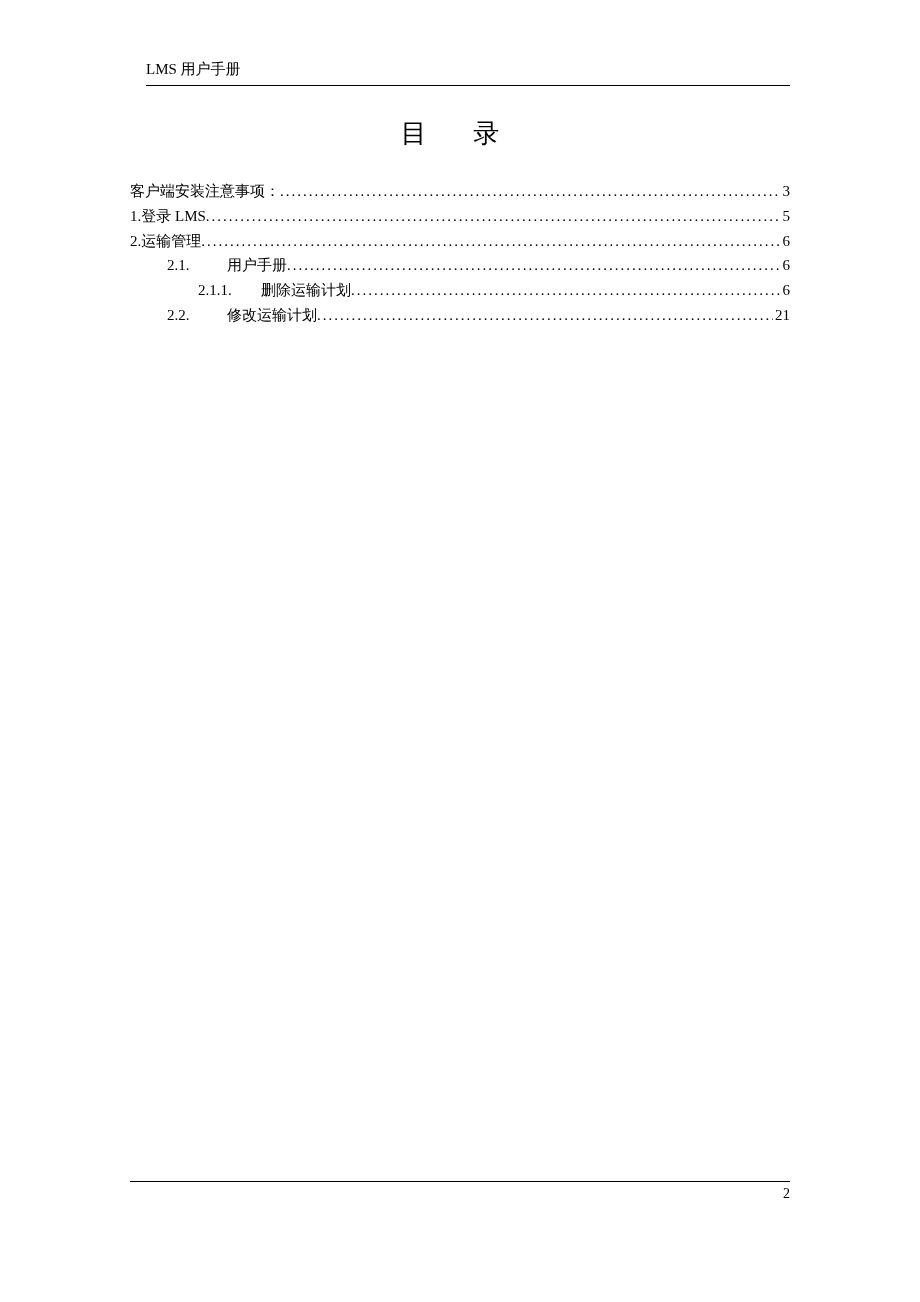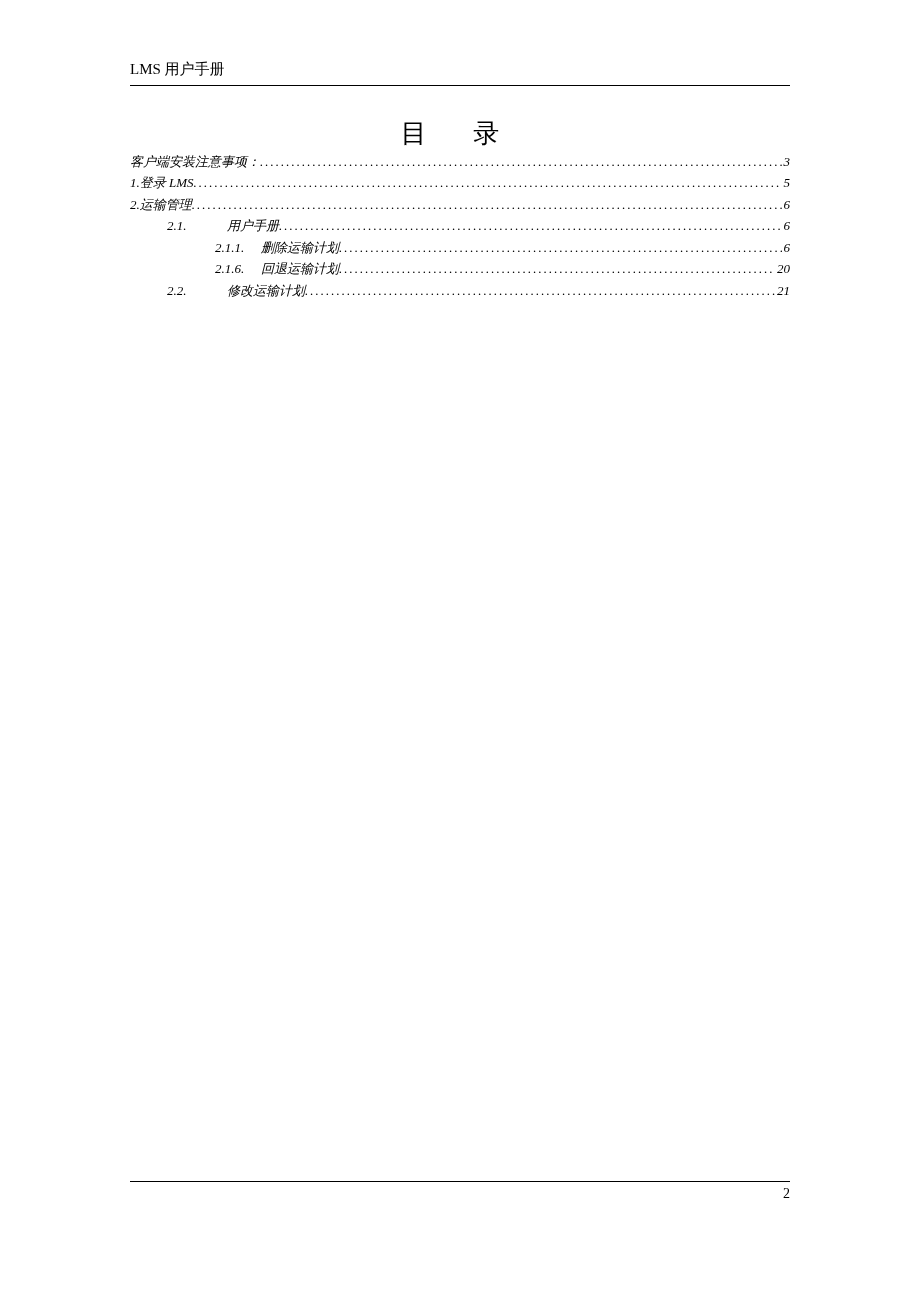--- a/index.html
+++ b/index.html
@@ -16,35 +16,36 @@
     }
     .page {
       padding: 60px 130px 0 130px;
     }
     .header {
       font-size: 15px;
       color: #000;
       padding-bottom: 6px;
       border-bottom: 1.5px solid #000;
       margin-bottom: 30px;
+      margin-left: 16px;
     }
     .title {
       text-align: center;
       font-size: 26px;
       font-weight: normal;
       letter-spacing: 20px;
+      margin-bottom: 28px;
       font-family: "SimSun", "宋体", serif;
     }
     .toc-entry {
       display: flex;
       align-items: baseline;
-      font-size: 13px;
+      font-size: 15px;
       line-height: 1.65;
       white-space: nowrap;
-      font-style: italic;
     }
     .toc-number {
       flex-shrink: 0;
       min-width: 50px;
     }
     .toc-text {
       flex-shrink: 0;
     }
     .toc-dots {
       flex: 1;
@@ -57,21 +58,21 @@
     }
     .toc-page {
       flex-shrink: 0;
       padding-left: 2px;
     }
     .indent-0 { padding-left: 0; }
     .indent-1 { padding-left: 37px; }
     .indent-2 { padding-left: 68px; }
     .indent-0 .toc-number { min-width: 0; }
     .indent-1 .toc-number.main { min-width: 60px; }
-    .indent-2 .toc-number { min-width: 63px; text-align: center; }
+    .indent-2 .toc-number { min-width: 63px; }
     .footer {
       position: absolute;
       bottom: 100px;
       left: 130px;
       right: 130px;
       border-top: 1.5px solid #000;
       padding-top: 4px;
       text-align: right;
       font-size: 14px;
     }
@@ -105,26 +106,20 @@
         <span class="toc-text">用户手册</span>
         <span class="toc-dots"></span>
         <span class="toc-page">6</span>
       </div>
       <div class="toc-entry indent-2">
         <span class="toc-number">2.1.1.</span>
         <span class="toc-text">删除运输计划</span>
         <span class="toc-dots"></span>
         <span class="toc-page">6</span>
       </div>
-      <div class="toc-entry indent-2">
-        <span class="toc-number">2.1.6.</span>
-        <span class="toc-text">回退运输计划</span>
-        <span class="toc-dots"></span>
-        <span class="toc-page">20</span>
-      </div>
       <div class="toc-entry indent-1">
         <span class="toc-number main">2.2.</span>
         <span class="toc-text">修改运输计划</span>
         <span class="toc-dots"></span>
         <span class="toc-page">21</span>
       </div>
     </div>
 </div>
 
 <div class="footer">

